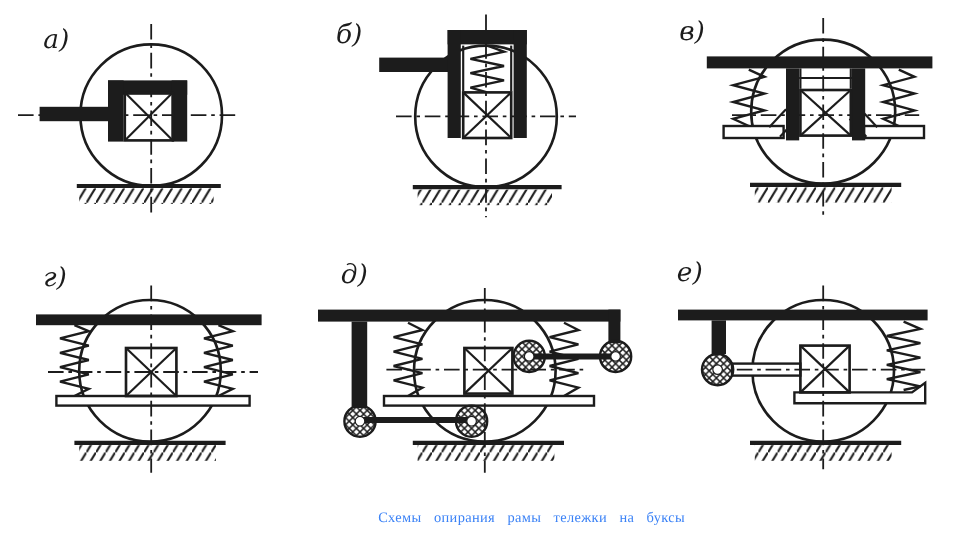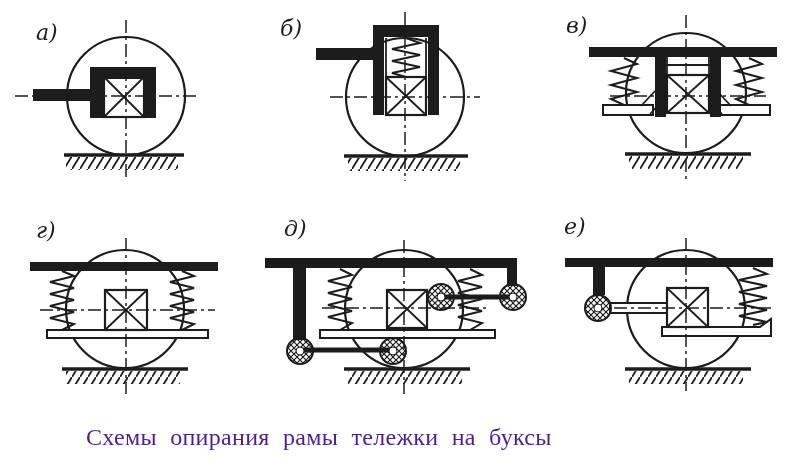--- a/index.html
+++ b/index.html
@@ -1,21 +1,21 @@
 <!DOCTYPE html>
 <html><head>
 <meta charset="utf-8">
 <style>
   html,body{margin:0;padding:0;background:#ffffff;}
   .page{position:relative;width:800px;height:462px;background:#ffffff;overflow:hidden;
         font-family:"Liberation Serif", serif;}
   svg{position:absolute;top:0;left:0;}
   .lbl{font-family:"DejaVu Serif", serif;font-style:italic;font-size:22px;fill:#1c1c1c;}
-  .caption{position:absolute;left:86px;top:424px;width:714px;
-           font-family:"Liberation Serif", serif;font-size:24px;color:#4c1d95;
+  .caption{position:absolute;left:86px;top:424px;width:714px;text-align:center;
+           font-family:"Liberation Serif", serif;font-size:12px;color:#3b82f6;
            word-spacing:7px;letter-spacing:.3px;}
   .c2 {stroke:#1c1c1c;stroke-width:2.2;fill:none;}
   .c15{stroke:#1c1c1c;stroke-width:1.8;fill:none;}
   .cl {stroke:#1c1c1c;stroke-width:1.5;fill:none;stroke-dasharray:13 4 3 4;}
   .spr{stroke:#1c1c1c;stroke-width:2;fill:none;stroke-linejoin:miter;}
   .blk{fill:#1c1c1c;stroke:none;}
   .wht{fill:#ffffff;stroke:#1c1c1c;stroke-width:2;}
   .lnk{stroke:#1c1c1c;stroke-width:5;fill:none;}
   .gl {stroke:#1c1c1c;stroke-width:3.5;fill:none;}
   .hb {fill:url(#gh);stroke:none;}

